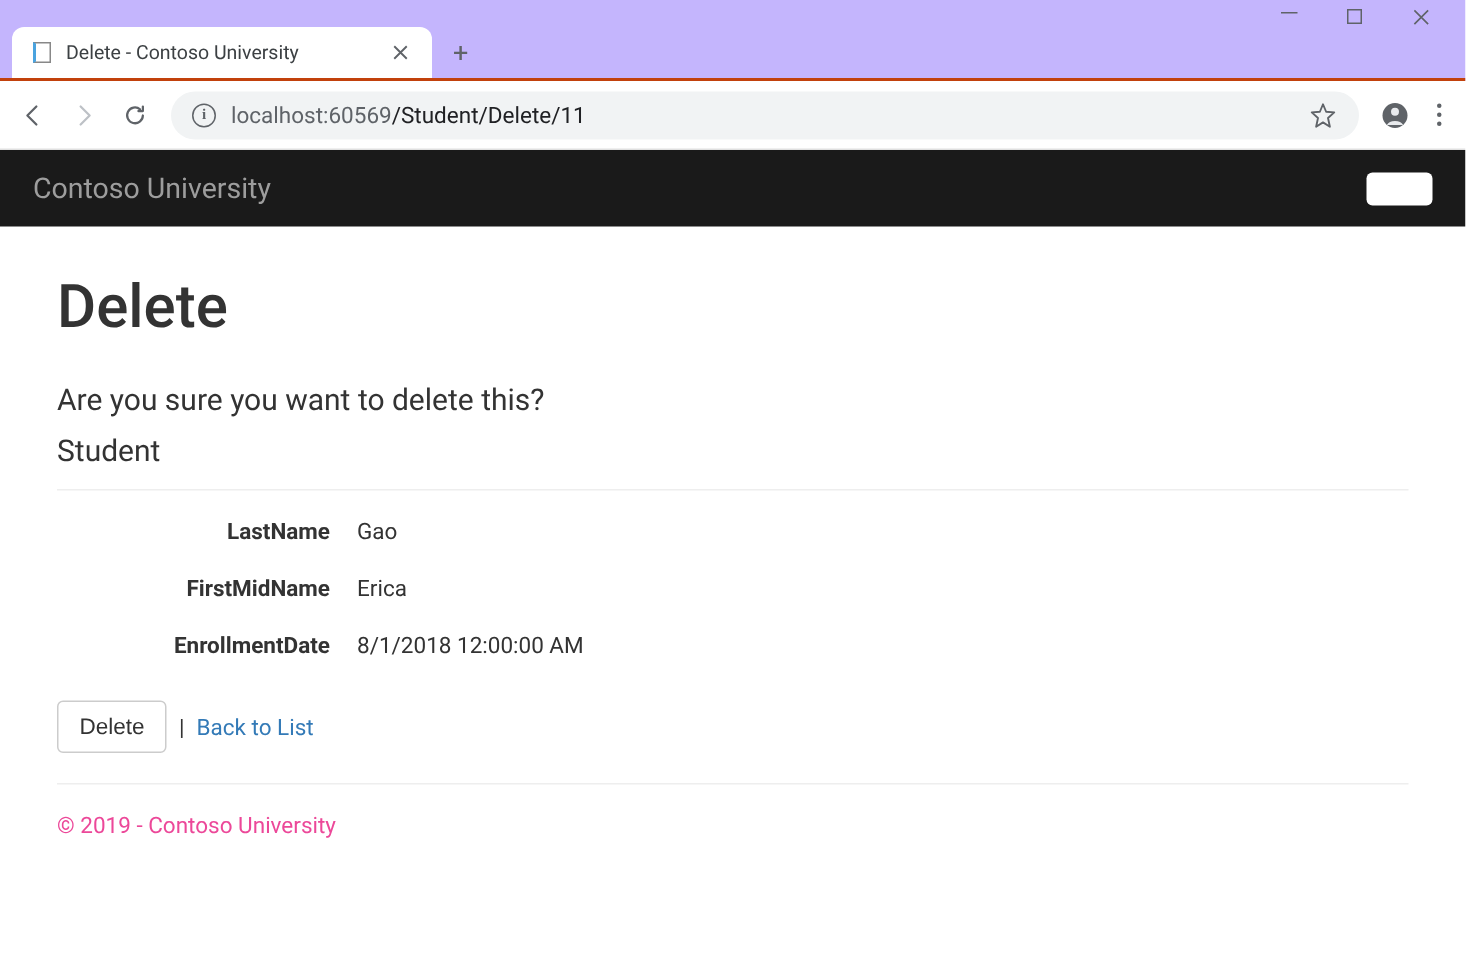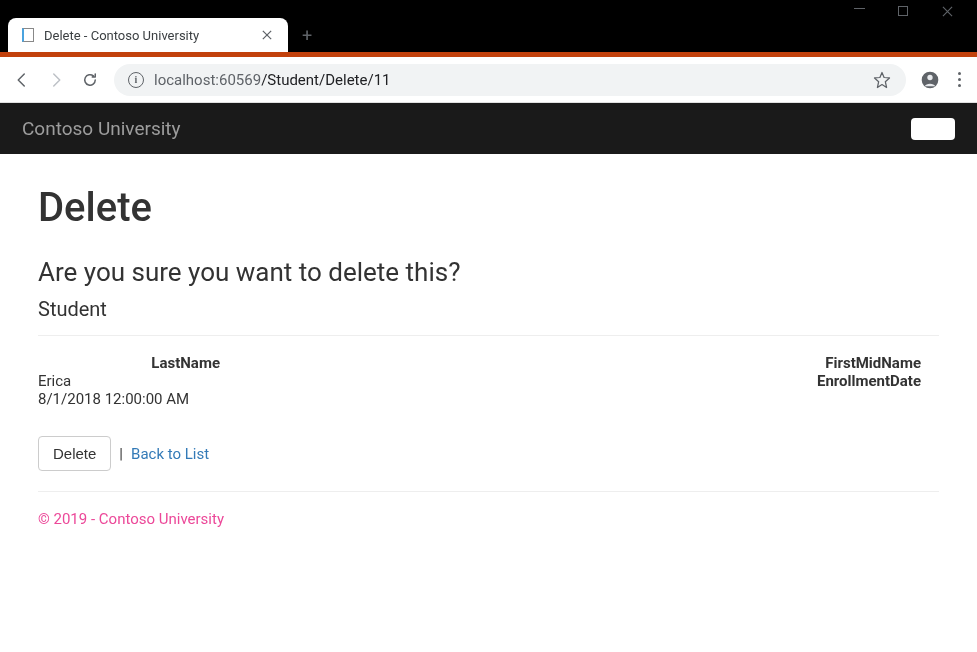--- a/index.html
+++ b/index.html
@@ -5,22 +5,22 @@
     * { margin: 0; padding: 0; box-sizing: border-box; }
     body {
       font-family: -apple-system, BlinkMacSystemFont, "Segoe UI", Roboto, Arial, sans-serif;
       background: #fff;
       width: 977px;
       height: 652px;
       overflow: hidden;
     }
     
     .browser-chrome {
-      background: #000000;
-      border-bottom: 5px solid #c2410c;
+      background: #c4b5fd;
+      border-bottom: 2px solid #c2410c;
     }
     .window-controls {
       display: flex;
       justify-content: flex-end;
       align-items: center;
       height: 16px;
       padding: 6px 0 0 0;
       gap: 32px;
       padding-right: 24px;
     }
@@ -158,40 +158,40 @@
     .container {
       padding: 30px 38px;
     }
     .h1 {
       font-size: 40px;
       font-weight: 500;
       color: #333;
       margin-bottom: 26px;
     }
     .h3 {
-      font-size: 26px;
+      font-size: 20px;
       font-weight: 400;
       color: #333;
       margin-bottom: 10px;
     }
     .h4 {
       font-size: 20px;
       font-weight: 400;
       color: #333;
       margin-bottom: 14px;
     }
     hr {
       border: none;
       border-top: 1px solid #eee;
       margin: 12px 0 18px 0;
     }
     .dl {
       display: grid;
       grid-template-columns: 200px 1fr;
-      row-gap: 0;
+      row-gap: 20px;
       font-size: 15px;
       color: #333;
       margin-bottom: 28px;
     }
     .dl dt { font-weight: 700; text-align: right; padding-right: 18px;}
     .dl dd { font-weight: 400; }
     .actions {
       display: flex;
       align-items: center;
       gap: 8px;
@@ -294,20 +294,21 @@
   <span class="menu-toggle"></span>
 </div>
 
 <div class="container">
   <div class="h1">Delete</div>
   <div class="h3">Are you sure you want to delete this?</div>
   <div class="h4">Student</div>
   <hr>
   <dl class="dl">
     <dt>LastName</dt>
+    <dd>Gao</dd>
     <dt>FirstMidName</dt>
     <dd>Erica</dd>
     <dt>EnrollmentDate</dt>
     <dd>8/1/2018 12:00:00 AM</dd>
   </dl>
   <div class="actions">
     <button class="btn">Delete</button>
     <span class="sep">|</span>
     <span class="link">Back to List</span>
   </div>

